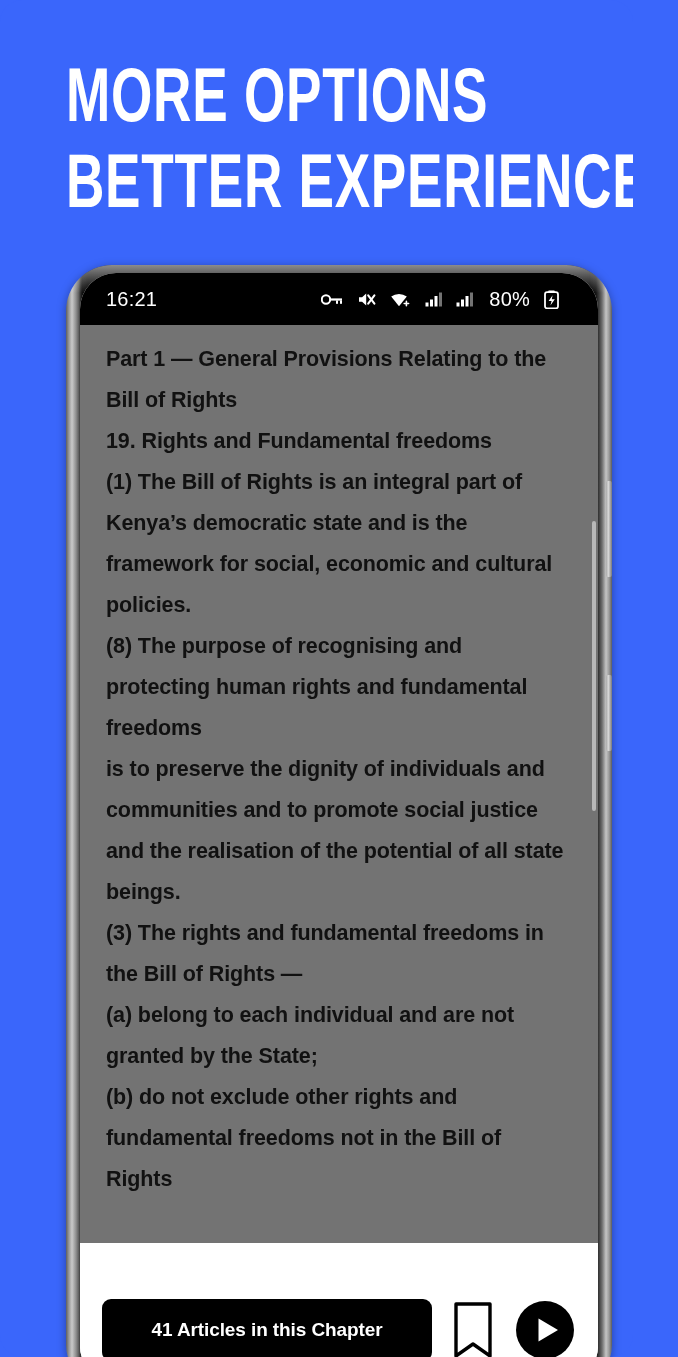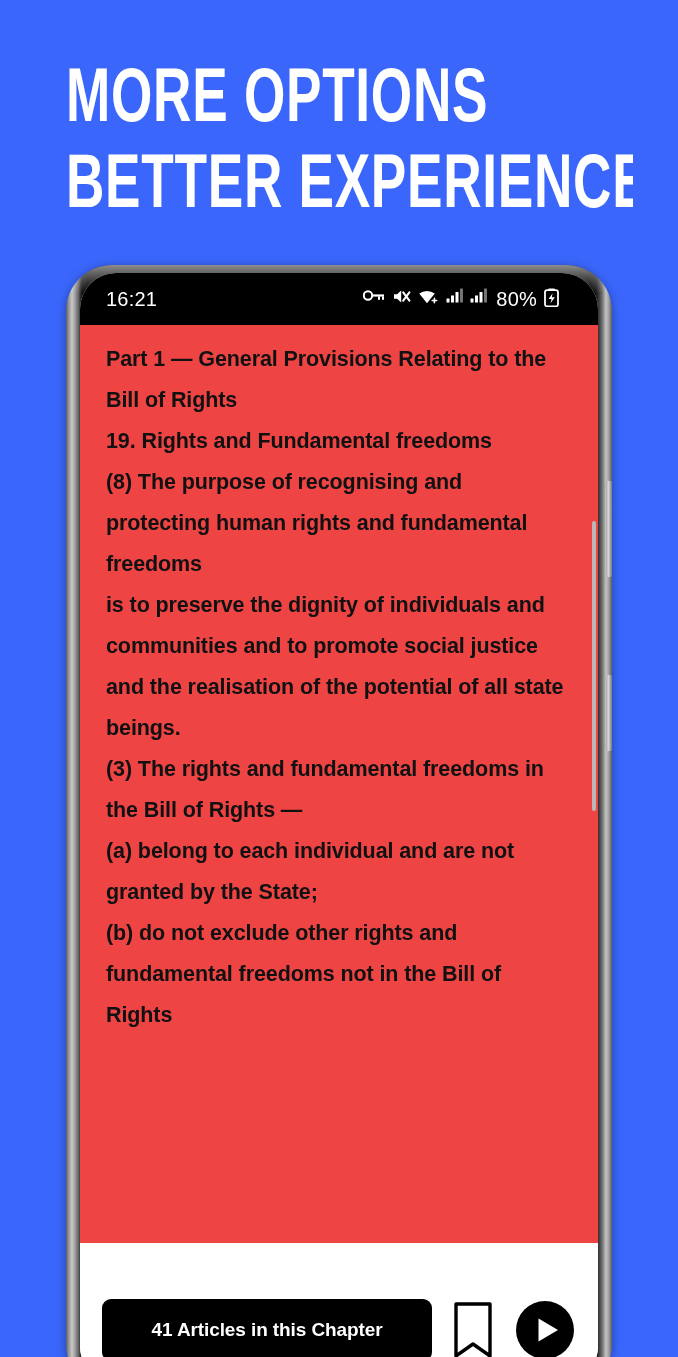--- a/index.html
+++ b/index.html
@@ -115,21 +115,22 @@
     align-items: center;
     justify-content: space-between;
     padding: 0 39px 0 26px;
     box-sizing: border-box;
     font-size: 19px;
     letter-spacing: 0.2px;
   }
   #status-time { font-size: 20px; }
   #status-icons {
     display: flex;
-    gap: 7px;
+    align-items: center;
+    gap: 14px;
   }
   #status-icons svg { display: block; }
   #battery-pct {
     font-size: 20px;
     margin-left: 2px;
   }
 
   
   #app-bar {
     height: 76px;
@@ -164,21 +165,21 @@
   #share-btn {
     width: 40px; height: 40px;
     display: flex; align-items: center; justify-content: center;
     cursor: pointer;
   }
 
   
   #reader {
     position: relative;
     height: 918px;
-    background: #ef4444;
+    background: #737373;
     padding: 14px 28px 0 26px;
     box-sizing: border-box;
     overflow: hidden;
   }
   #reader p {
     margin: 0;
     font-size: 21.5px;
     line-height: 41px;
     font-weight: bold;
     color: #111111;
@@ -304,20 +305,21 @@
               <path d="M8.6 5.2 4.6 11h3l-1.2 4.4 4.4-6.2h-3z" fill="#fff"></path>
             </svg>
           </span>
         </span>
       </div>
 
 
       <div id="reader">
         <p>Part 1 — General Provisions Relating to the Bill of Rights</p>
         <p class="gap">19. Rights and Fundamental freedoms</p>
+        <p class="gap">(1) The Bill of Rights is an integral part of Kenya’s democratic state and is the framework for social, economic and cultural policies.</p>
         <p>(8) The purpose of recognising and protecting human rights and fundamental freedoms</p>
         <p>is to preserve the dignity of individuals and communities and to promote social justice and the realisation of the potential of all state beings.</p>
         <p class="gap">(3) The rights and fundamental freedoms in the Bill of Rights —</p>
         <p>(a) belong to each individual and are not granted by the State;</p>
         <p>(b) do not exclude other rights and</p>
         <p>fundamental freedoms not in the Bill of Rights</p>
         <div id="scroll-thumb"></div>
       </div>
 
       <div id="bottom-bar">

